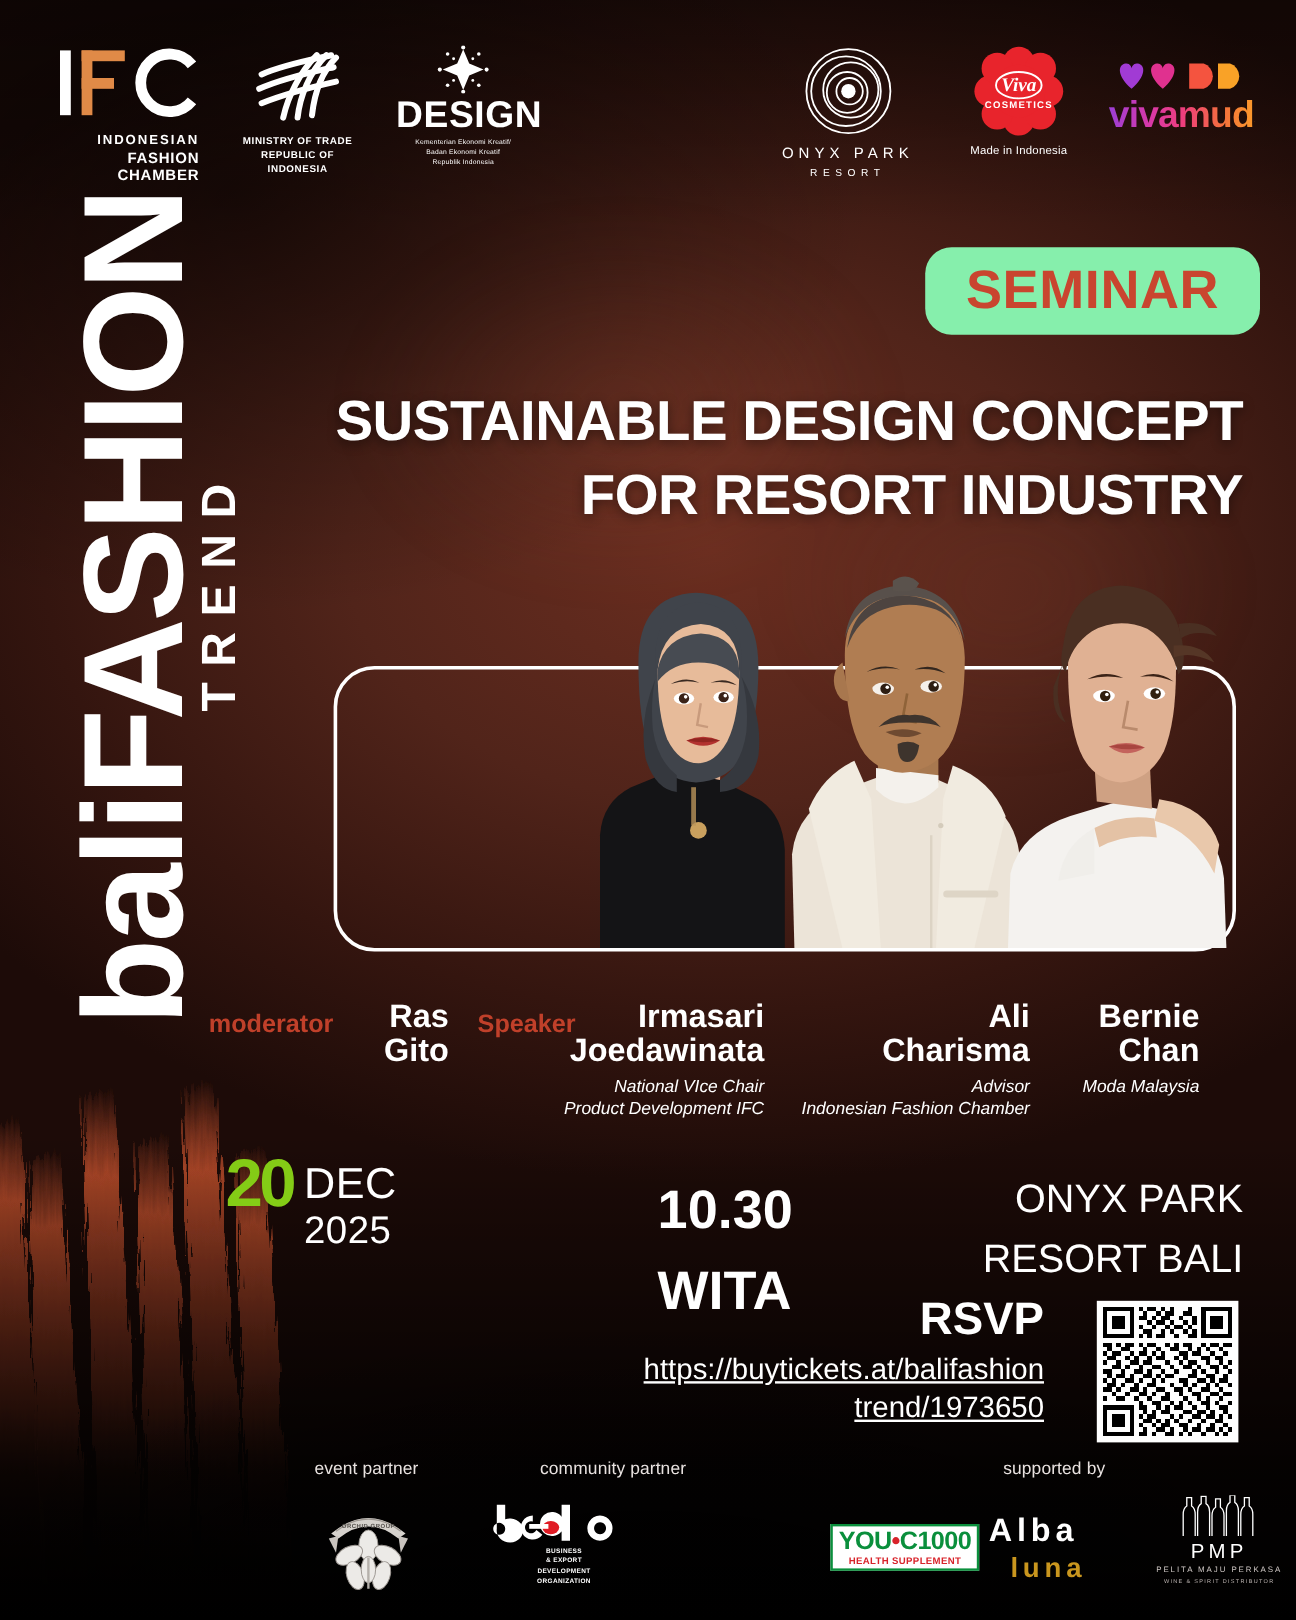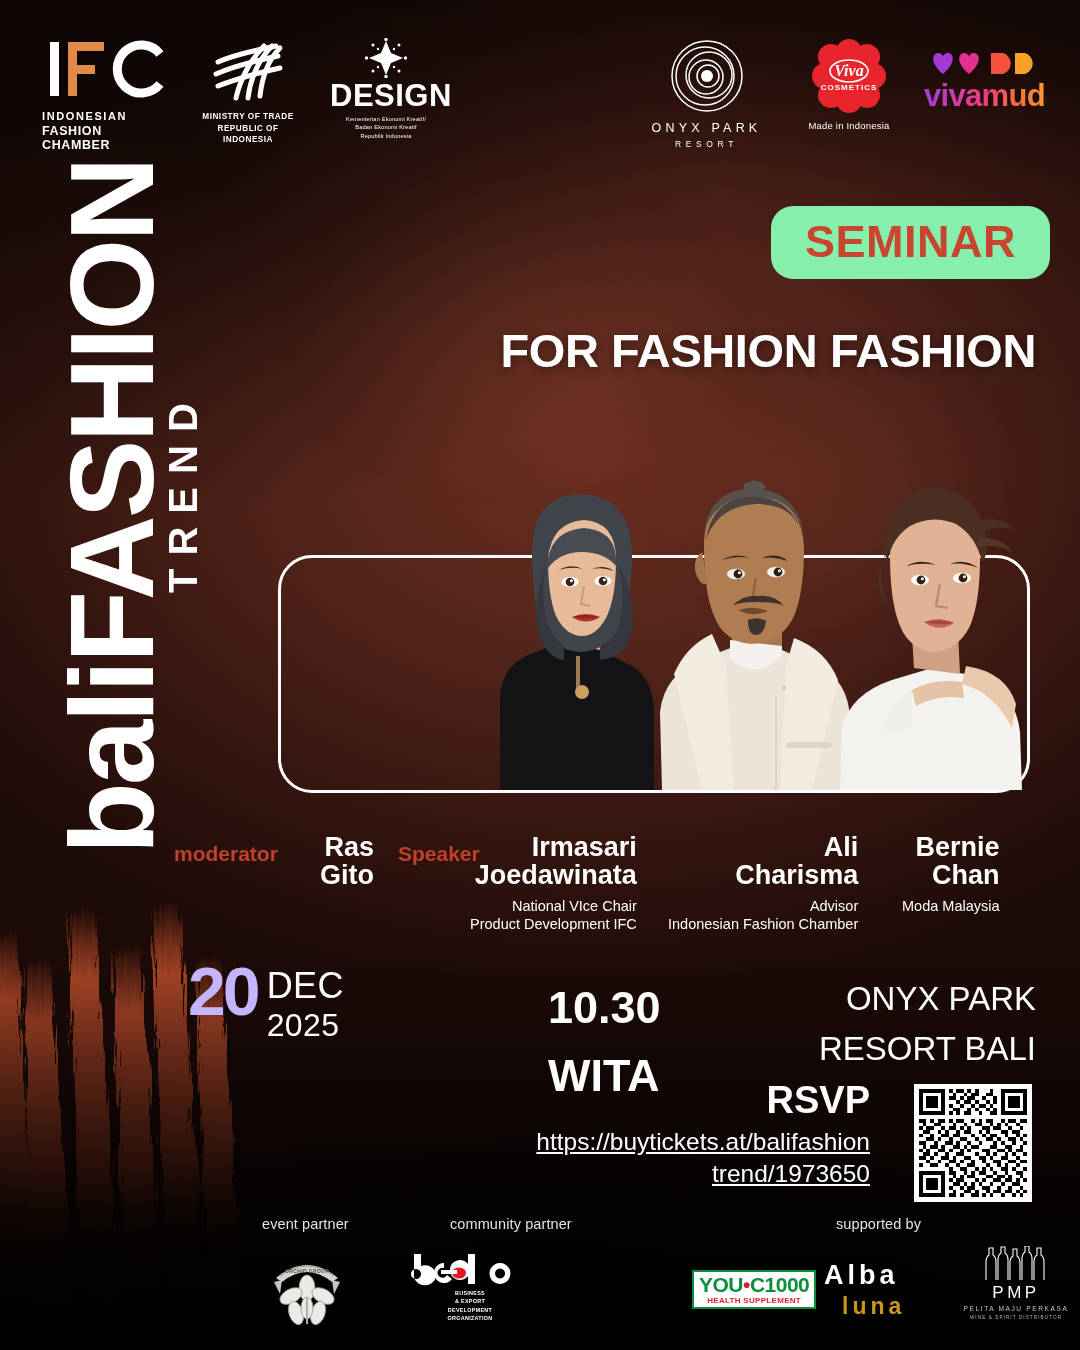--- a/index.html
+++ b/index.html
@@ -35,21 +35,21 @@
 
   
   .brush{ position:absolute; left:-18px; top:900px; width:270px; height:420px; opacity:.92; }
 
   
   .logo-bar{ position:absolute; top:38px; left:0; width:1080px; height:120px; }
   .logo-left{ position:absolute; left:42px; top:0; display:flex; align-items:flex-start; gap:30px; }
   .logo-right{ position:absolute; right:34px; top:0; display:flex; align-items:flex-start; gap:26px; }
 
   .ifc-wrap{ width:124px; }
-  .ifc-sub1,.ifc-sub2{ color:#fff; text-align:left; letter-spacing:1.6px; font-weight:700; }
+  .ifc-sub1,.ifc-sub2{ color:#fff; text-align:right; letter-spacing:1.6px; font-weight:700; }
   .ifc-sub1{ font-size:11px; margin-top:6px; }
   .ifc-sub2{ font-size:12.5px; margin-top:2px; letter-spacing:.6px; }
 
   .mot-wrap{ width:104px; padding-top:2px; }
   .mot-sub{ color:#fff; text-align:center; font-size:8.2px; letter-spacing:.5px; line-height:1.35; margin-top:5px; font-weight:600; }
 
   .ekraf-wrap{ width:112px; text-align:center; }
   .ekraf-word{ color:#fff; font-size:31px; font-weight:700; letter-spacing:.5px; line-height:1; margin-top:2px; }
   .ekraf-sub{ color:#fff; font-size:5.6px; line-height:1.5; margin-top:4px; letter-spacing:.2px; }
 
@@ -100,33 +100,33 @@
   .panel{ position:absolute; left:278px; top:555px; width:752px; height:238px;
           border:3px solid #ffffff; border-radius:34px; }
   .photos{ position:absolute; left:440px; top:460px; width:600px; height:330px; overflow:hidden; }
   .ph{ position:absolute; bottom:0; }
 
   
   .speakers{ position:absolute; left:160px; top:818px; width:900px; height:112px; color:#fff; }
   .sp{ position:absolute; }
   .sp .role{ color:#C0402A; font-size:21px; font-weight:700; }
   .sp .nm{ font-size:27px; font-weight:800; line-height:1.03; text-align:right; }
-  .sp .ttl{ font-size:14.5px; line-height:1.28; text-align:right; margin-top:7px; font-weight:400; }
+  .sp .ttl{ font-size:14.5px; line-height:1.28; text-align:right; margin-top:7px; font-weight:400;font-style:italic; }
 
   .sp1{ left:14px; top:24px; }
   .sp2{ left:160px; top:16px; }
   .sp3{ left:238px; top:24px; }
   .sp4{ left:310px; top:16px; }
   .sp5{ left:508px; top:16px; }
   .sp6{ left:742px; top:16px; }
 
   
   .dtv{ position:absolute; left:0; top:960px; width:1080px; height:100px; color:#fff; }
   .date-blk{ position:absolute; left:188px; top:0; display:flex; align-items:flex-start; }
-  .d-num{ color:#c4b5fd; font-size:68px; font-weight:800; line-height:.92; letter-spacing:-3px;text-align:right; }
+  .d-num{ color:#84cc16; font-size:56px; font-weight:800; line-height:.92; letter-spacing:-3px;text-align:right; }
   .d-my{ margin-left:9px; padding-top:7px; }
   .d-mon{ font-size:36px; font-weight:400; line-height:1.05; letter-spacing:.4px; }
   .d-yr{ font-size:32px; font-weight:400; line-height:1.05; margin-top:4px; letter-spacing:.4px; }
   .time-blk{ position:absolute; left:548px; top:14px; font-size:45px; font-weight:800; line-height:1.5; }
   .venue-blk{ position:absolute; right:44px; top:14px; font-size:33px; font-weight:400; line-height:1.5; text-align:right; }
 
   
   .rsvp{ position:absolute; right:40px; top:1080px; width:560px; height:120px; }
   .rsvp-txt{ position:absolute; right:170px; top:0; width:380px; text-align:right; color:#fff; }
   .rsvp-h{ font-size:38px; font-weight:800; line-height:1.1; }
@@ -303,21 +303,22 @@
   </div>
 
   <div class="vtitle">
     <div class="vt-main">baliFASHION</div>
     <div class="vt-trend">TREND</div>
   </div>
 
   <div class="seminar">SEMINAR</div>
 
   <div class="headline">
-    <div>FOR FASHION FASHION</div>
+    <div>SUSTAINABLE DESIGN CONCEPT</div>
+    <div>FOR RESORT INDUSTRY</div>
   </div>
 
   <div class="panel"></div>
 
   <div class="photos">
 
     <svg class="ph" style="left:20px; width:215px; height:330px;" viewBox="0 0 215 330">
       <path d="M40 330 L40 236 Q42 208 66 196 L100 182 L140 190 L172 206 Q192 218 194 248 L194 330 Z" fill="#141416"></path>
       <path d="M100 182 L104 156 L142 152 L140 190 Z" fill="#d9ab8e"></path>
       <path d="M72 92 Q72 36 120 34 Q172 36 172 96 Q172 140 160 166 Q150 190 120 192 Q92 190 82 166 Q72 142 72 92 Z" fill="#40444b"></path>

